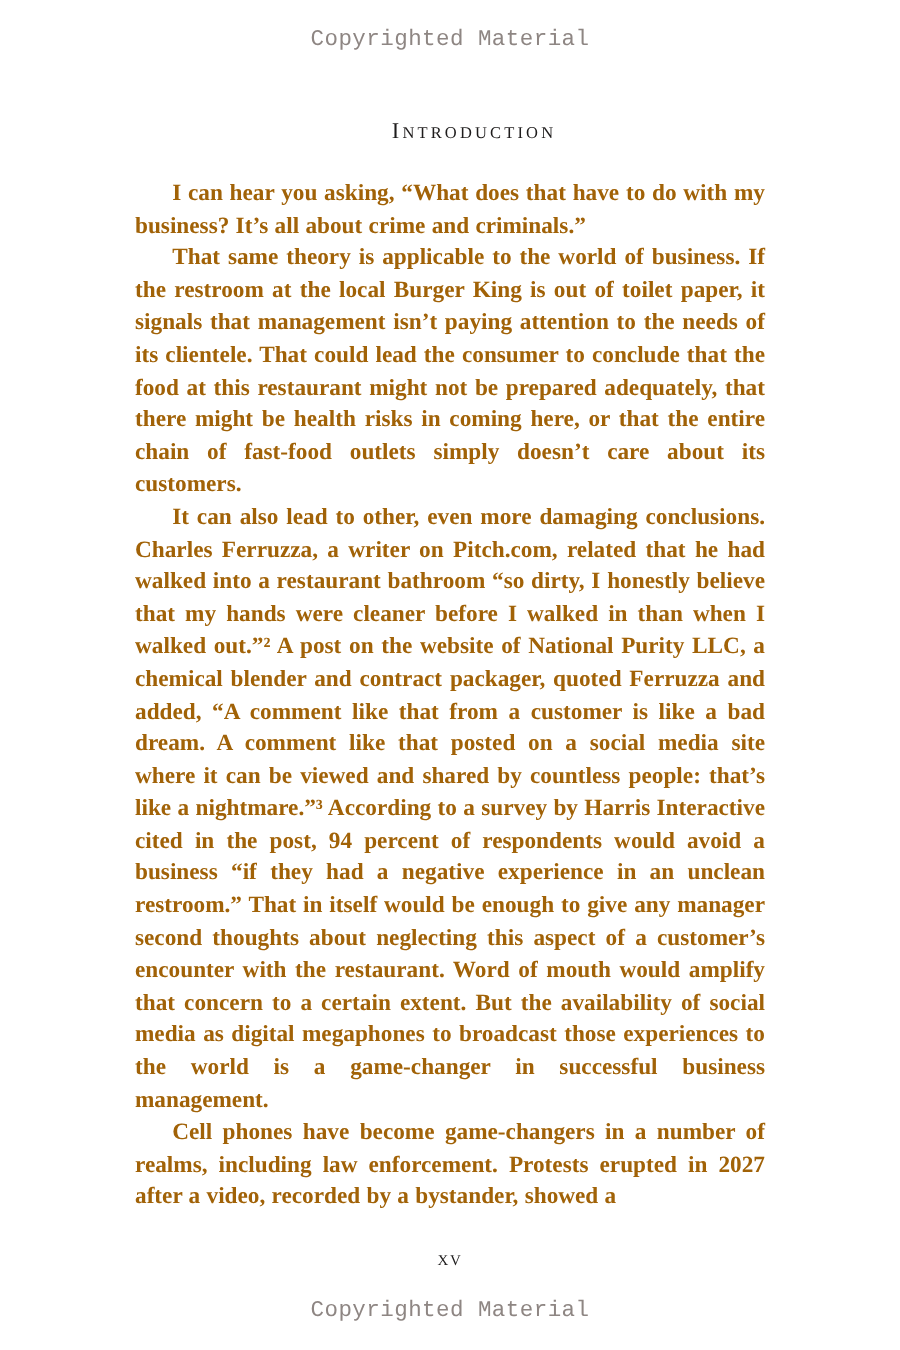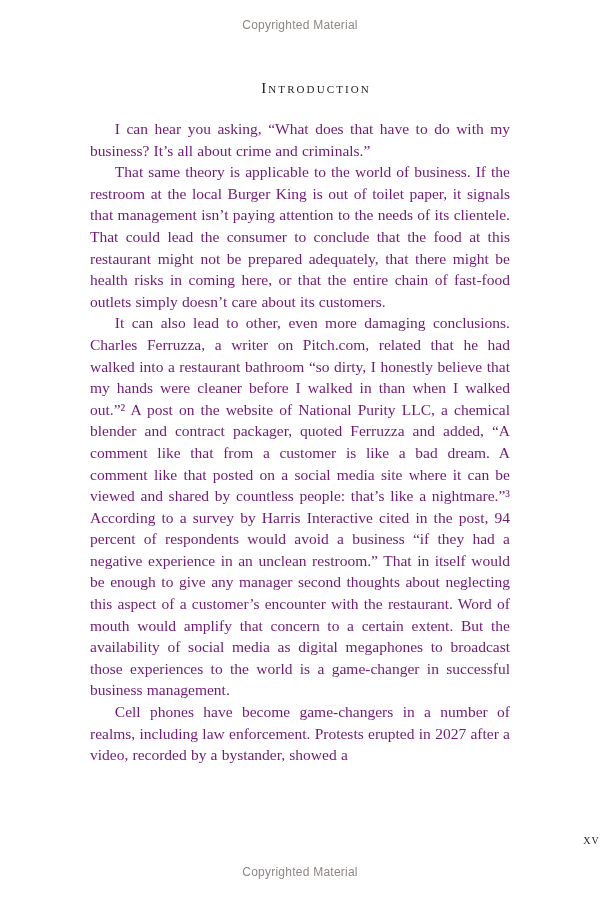--- a/index.html
+++ b/index.html
@@ -13,22 +13,22 @@
     height: 900px;
     background: #ffffff;
     overflow: hidden;
     font-family: "Liberation Serif", "DejaVu Serif", serif;
   }
   .copyright {
     position: absolute;
     left: 0;
     width: 100%;
     text-align: center;
-    font-family: Liberation Sans, sans-serif;
-    font-size: 12px;
+    font-family: Liberation Mono, monospace;
+    font-size: 15px;
     color: #8e8683;
     letter-spacing: 0.02em;
   }
   .copyright.top { top: 18px; }
   .copyright.bottom { top: 865px; }
   .chapter-header {
     position: absolute;
     top: 80px;
     left: 0;
     width: 100%;
@@ -39,37 +39,38 @@
     font-variant: small-caps;
     letter-spacing: 0.14em;
     color: #1e1c1c;
     padding-left: 16px;
   }
   .body-text {
     position: absolute;
     top: 118px;
     left: 90px;
     width: 420px;
-    color: #701a75;
+    color: #a16207;
     font-size: 15.5px;
     line-height: 21.6px;
     text-align: justify;
+    font-weight: bold;
   }
   .body-text p {
     margin: 0;
     padding: 0;
     text-indent: 1.6em;
     word-spacing: 0.02em;
   }
   .page-number {
     position: absolute;
     top: 831px;
     left: 0;
     width: 100%;
-    text-align: right;
+    text-align: center;
     font-size: 14.5px;
     font-variant: small-caps;
     letter-spacing: 0.08em;
     color: #1e1c1c;
   }
 </style>
 </head>
 <body>
 
 <div class="book-page">

